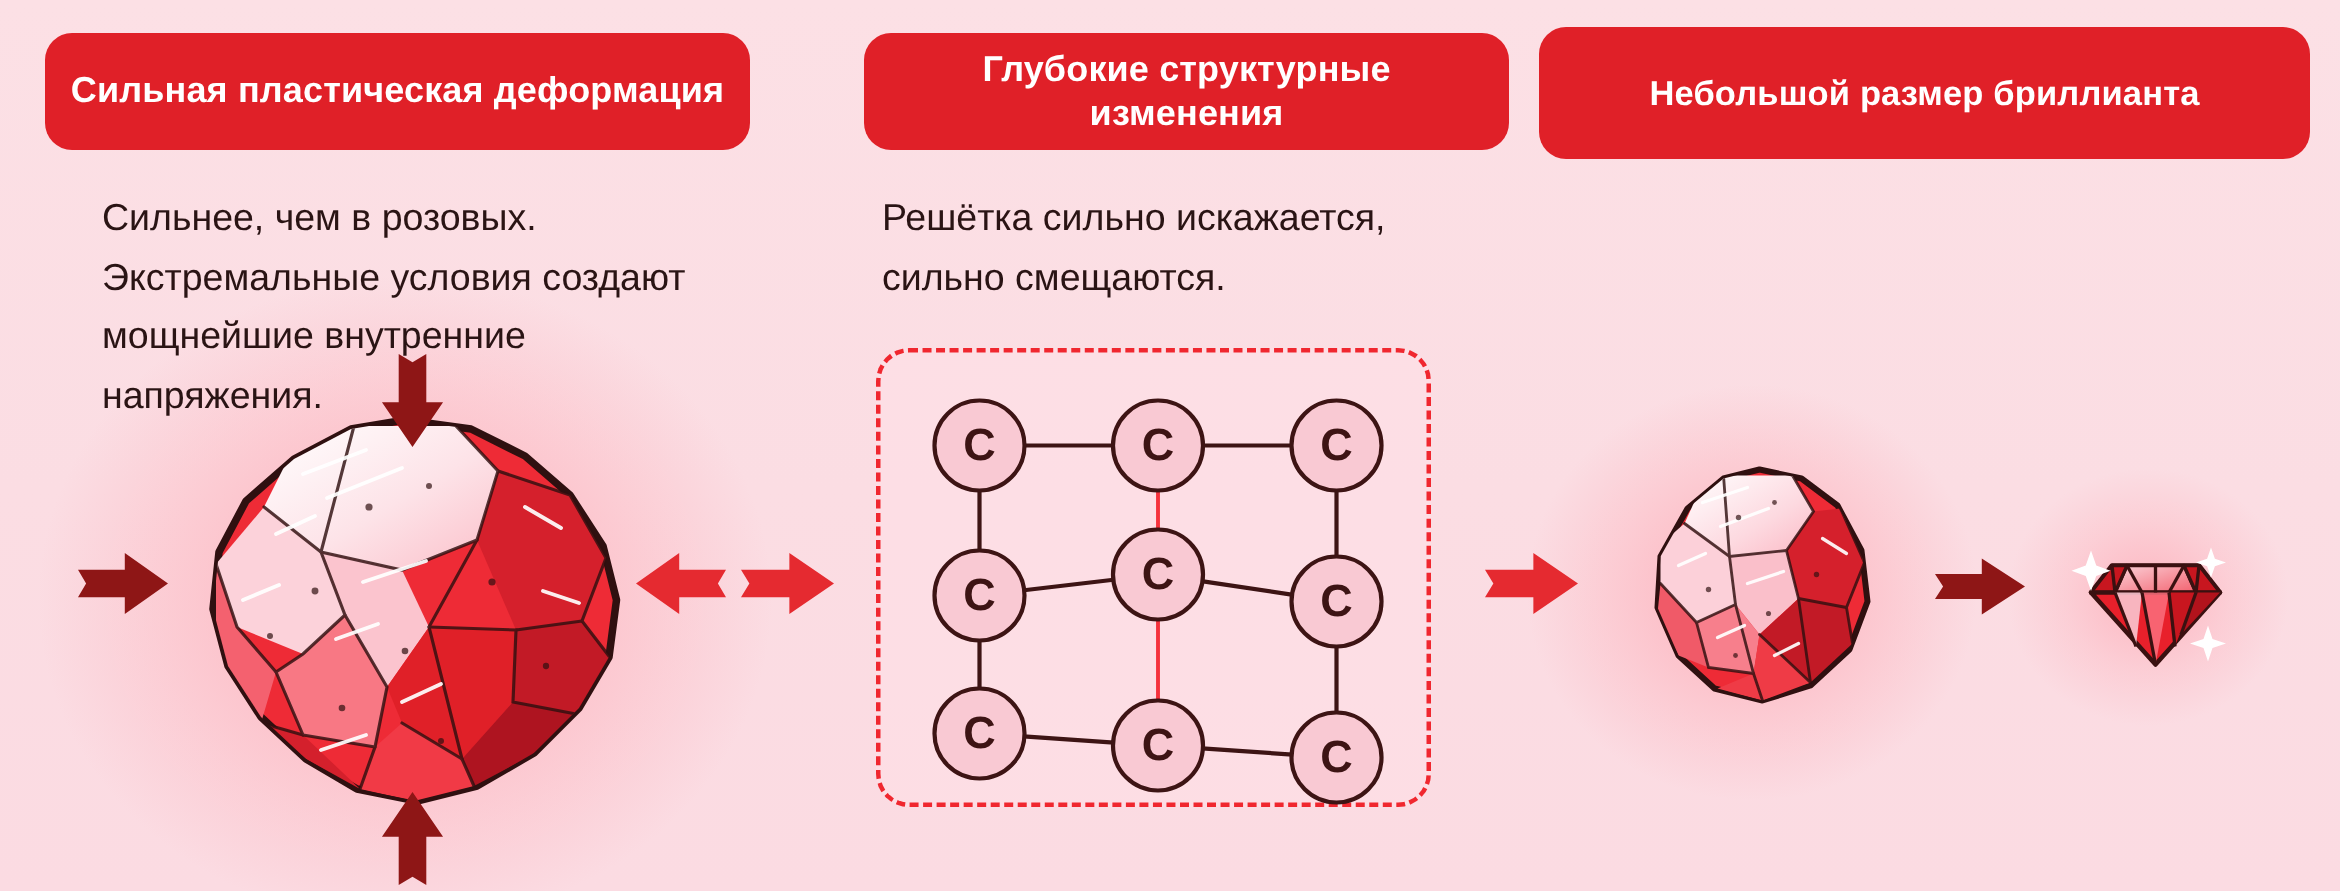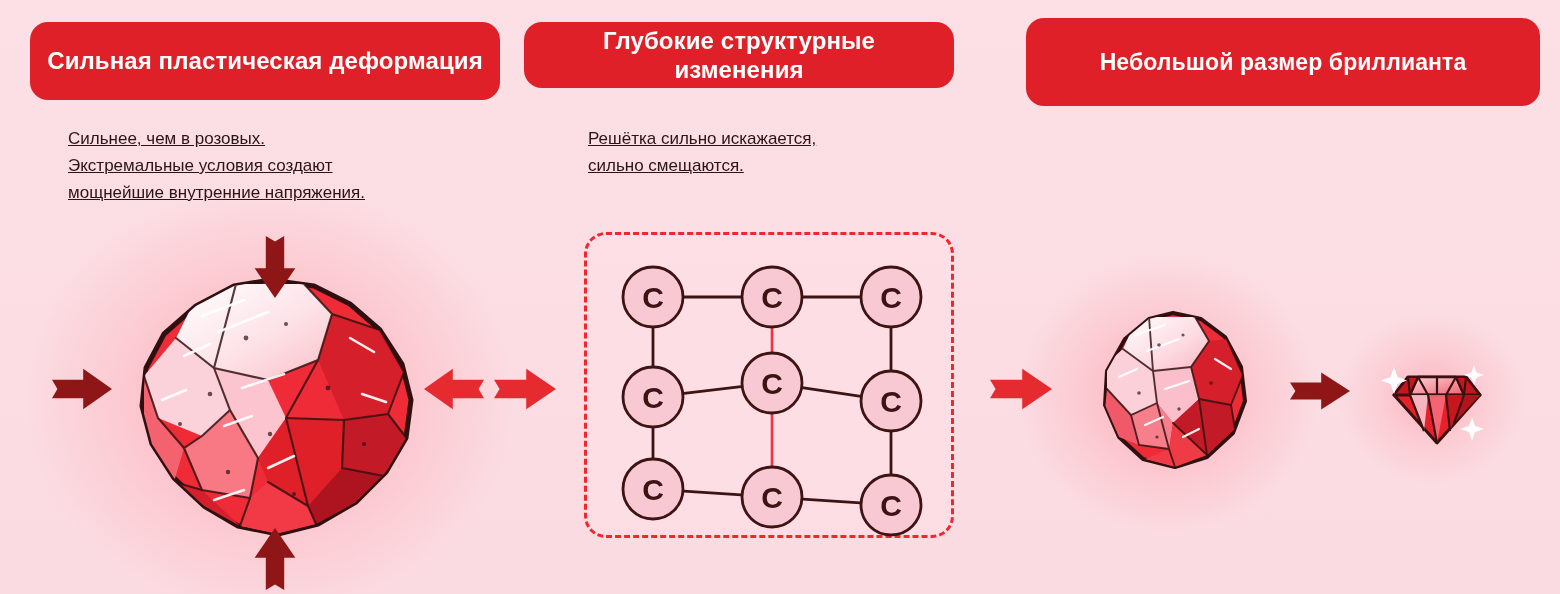--- a/index.html
+++ b/index.html
@@ -37,32 +37,31 @@
     display: flex;
     align-items: center;
     justify-content: center;
     text-align: center;
     line-height: 1.22;
     letter-spacing: 0.1px;
     box-sizing: border-box;
     padding: 6px 14px;
   }
   #pill-1 { left: 30px;   top: 22px; width: 470px; height: 78px; font-size: 24px; }
-  #pill-2 { left: 524px;  top: 22px; width: 430px; height: 66px; font-size: 24px; }
+  #pill-2 { left: 576px;  top: 22px; width: 430px; height: 78px; font-size: 24px; }
   #pill-3 { left: 1026px; top: 18px; width: 514px; height: 88px; font-size: 23px; }
   .pill .l2 { display: block; }
 
   
   .para {
     position: absolute;
     color: #2a1414;
-    font-size: 17px;
+    font-size: 25px;
     line-height: 1.58;
     white-space: pre-line;
-    text-decoration: underline;
   }
   #para-1 { left: 68px;   top: 126px; width: 430px; }
   #para-2 { left: 588px;  top: 126px; width: 390px; }
   #para-3 { left: 1053px; top: 126px; width: 500px; }
 
   
   .arrow { position: absolute; }
 
   
   #lattice-panel {

